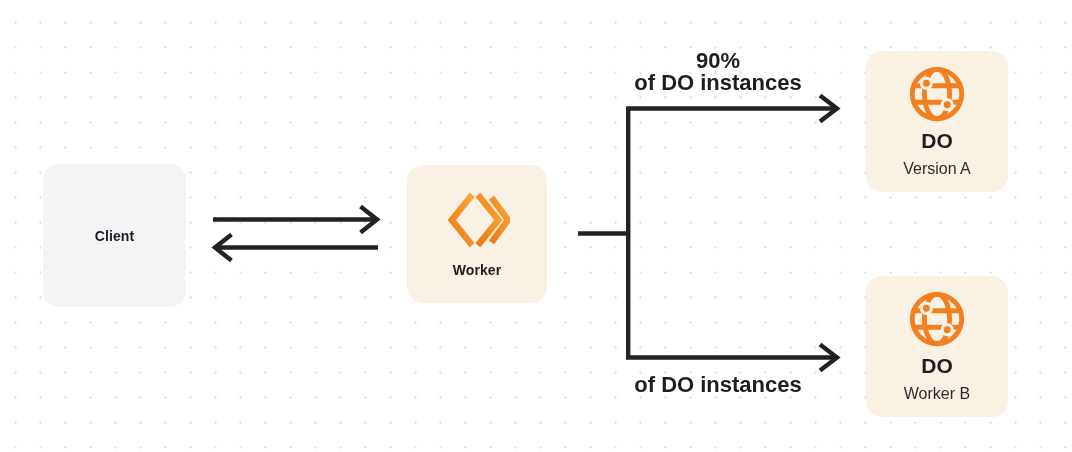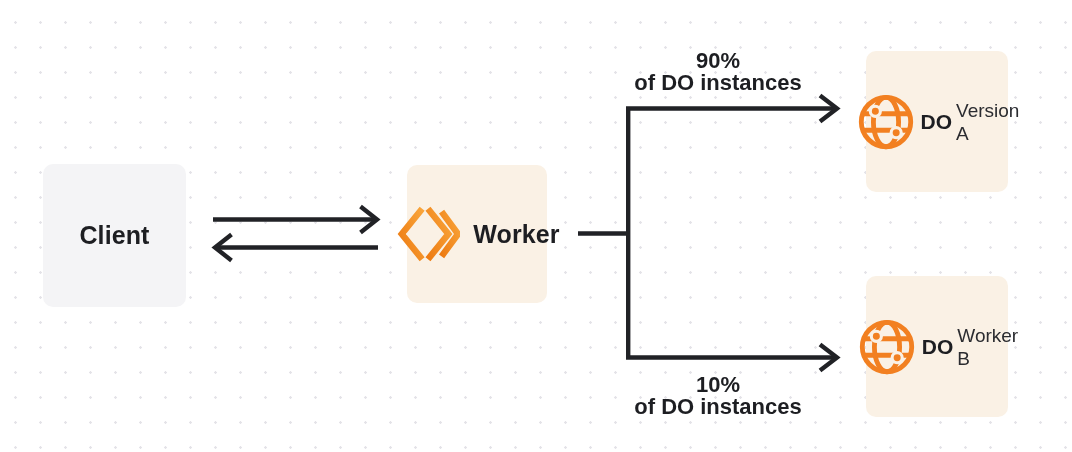--- a/index.html
+++ b/index.html
@@ -36,45 +36,46 @@
     height: 100%;
   }
   .connectors path {
     stroke: var(--connector);
     stroke-width: 4.4;
     fill: none;
     stroke-linejoin: miter;
   }
   .node {
     position: absolute;
-    border-radius: 10px;
+    border-radius: 16px;
     display: flex;
+    flex-direction: column;
     align-items: center;
     justify-content: center;
   }
   .node-gray { background: var(--node-gray-bg); }
   .node-cream { background: var(--node-cream-bg); }
   .client-node { left: 43px; top: 164px; width: 143px; height: 143px; }
   .worker-node { left: 407px; top: 165px; width: 140px; height: 138px; gap: 13px; }
   .do-node-a  { left: 866px; top: 51px;  width: 142px; height: 141px; gap: 4px; }
   .do-node-b  { left: 866px; top: 276px; width: 142px; height: 141px; gap: 4px; }
   .node-label {
-    font-size: 25px;
+    font-size: 14px;
     font-weight: 700;
     color: var(--text-primary);
     letter-spacing: 0.1px;
   }
   .do-title {
     font-size: 21px;
     font-weight: 700;
     color: var(--text-primary);
     line-height: 24px;
   }
   .do-subtitle {
-    font-size: 19px;
+    font-size: 16px;
     font-weight: 400;
     color: var(--text-secondary);
     line-height: 23px;
   }
   .split-label {
     position: absolute;
     left: 618px;
     width: 200px;
     text-align: center;
     font-size: 22px;
@@ -135,21 +136,20 @@
       </svg>
     </span>
     <span class="node-label">Worker</span>
   </div>
 
   <div class="split-label split-label-top">
     <div>90%</div>
     <div>of DO instances</div>
   </div>
   <div class="split-label split-label-bottom">
-    <div>10%</div>
     <div>of DO instances</div>
   </div>
 
   <div class="node node-cream do-node-a">
     <span class="icon-wrap">
       <svg width="62" height="62" viewBox="0 0 64 64">
         <g fill="none" stroke="var(--brand-orange)" stroke-width="5">
           <circle cx="32" cy="32" r="25.5"></circle>
           <ellipse cx="32" cy="32" rx="13" ry="25.5"></ellipse>
           <line x1="8.5" y1="23.5" x2="55.5" y2="23.5"></line>

